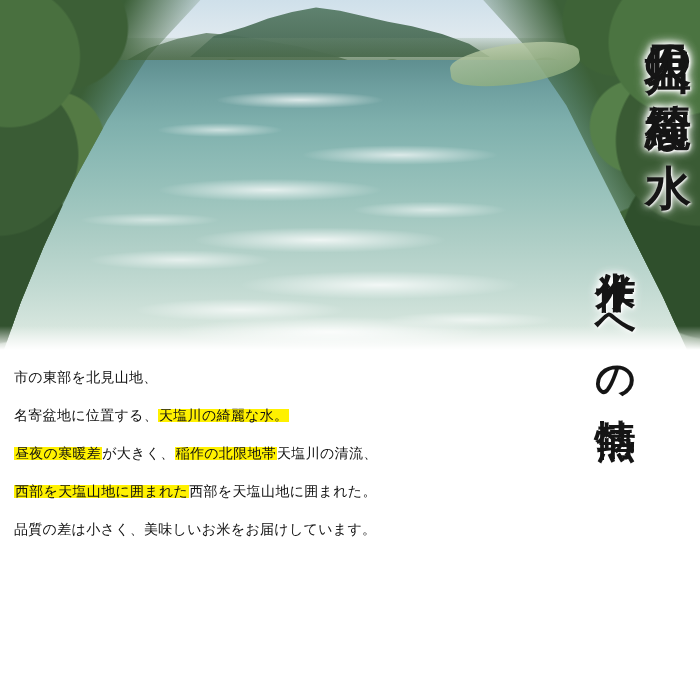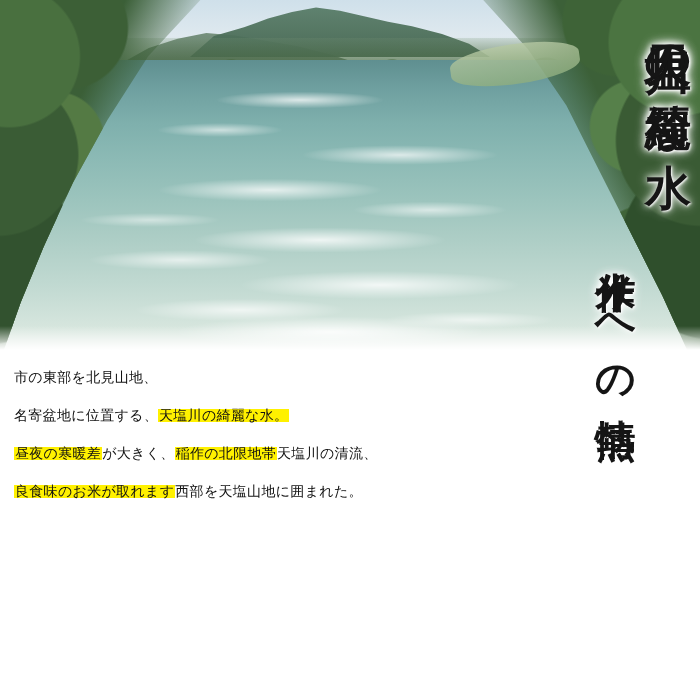--- a/index.html
+++ b/index.html
@@ -235,16 +235,17 @@
 
   <div class="headline">
     <div class="headline-col main">天塩川の綺麗な水</div>
     <div class="headline-col sub">米作りへの情熱</div>
   </div>
 
   <div class="copy" id="copy-host">
       <div class="copy-line"><span>市の東部を北見山地、</span></div>
       <div class="copy-line"><span>名寄盆地に位置する、</span><span class="hl">天塩川の綺麗な水。</span></div>
       <div class="copy-line"><span class="hl">昼夜の寒暖差</span><span>が大きく、</span><span class="hl">稲作の北限地帯</span><span>天塩川の清流、</span></div>
-      <div class="copy-line"><span class="hl">良食味のお米が取れます</span><span>西部を天塩山地に囲まれた。</span></div>
+      <div class="copy-line"><span class="hl">西部を天塩山地に囲まれた</span><span>西部を天塩山地に囲まれた。</span></div>
+      <div class="copy-line"><span>品質の差は小さく、美味しいお米をお届けしています。</span></div>
     </div>
 
 </div>
 
 </body></html>

